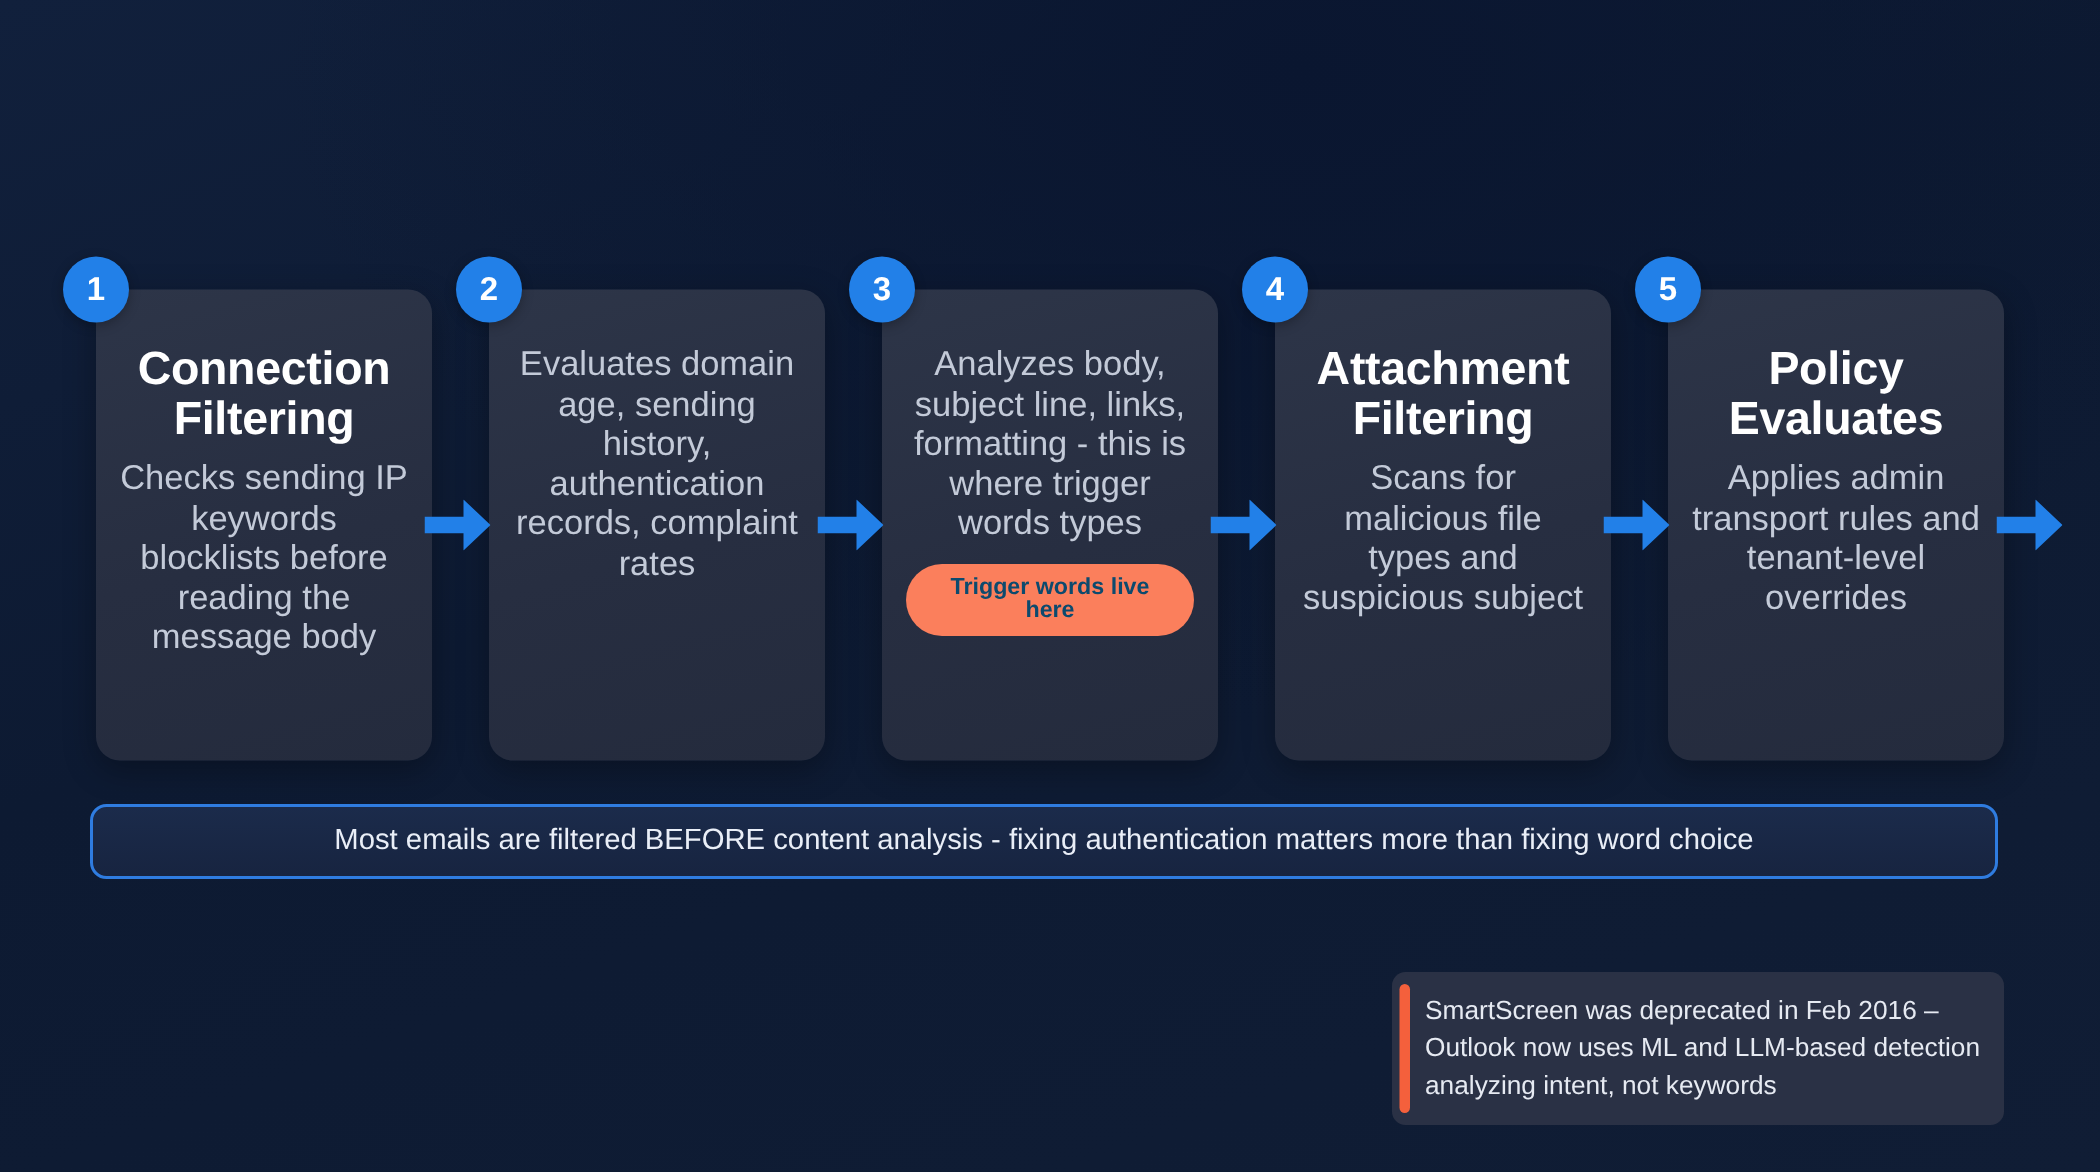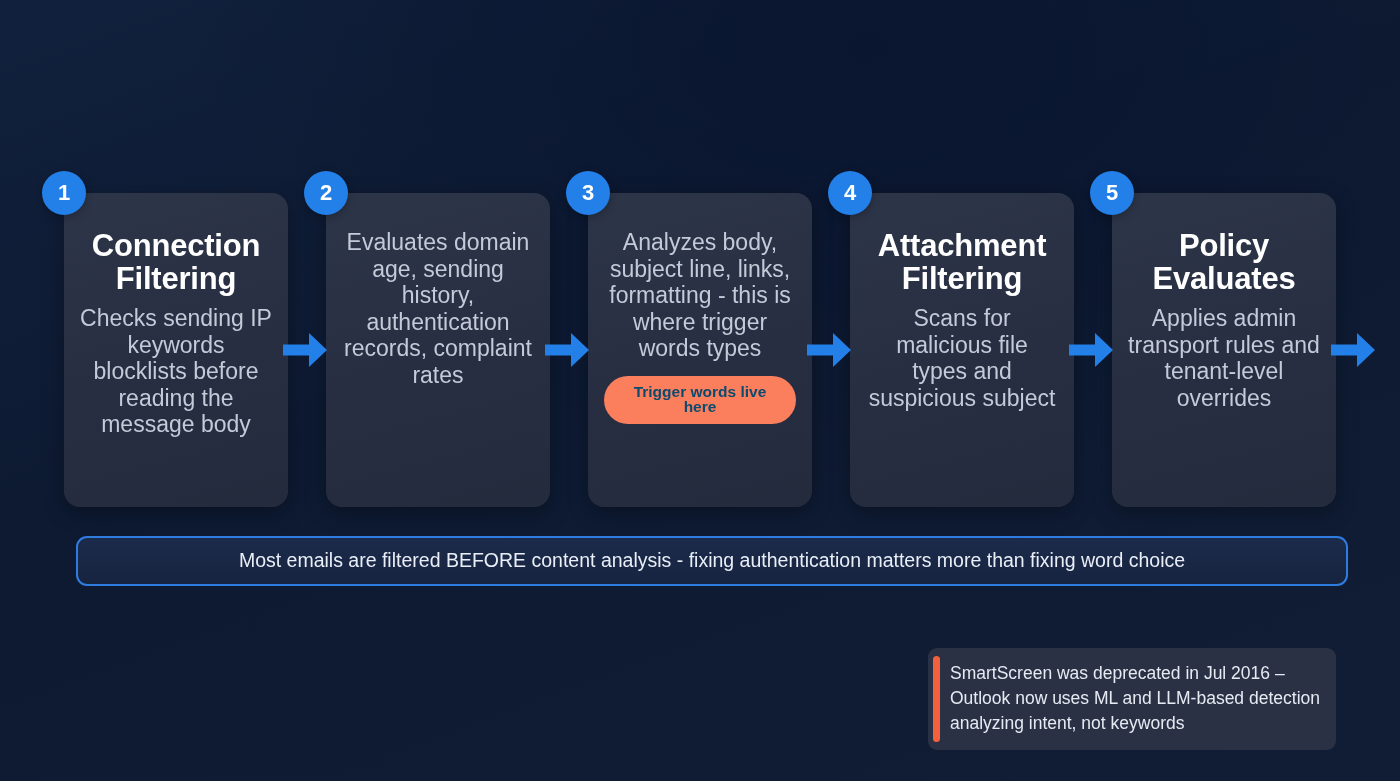--- a/index.html
+++ b/index.html
@@ -111,21 +111,21 @@
     top: 140px;
     width: 44px;
     height: 34px;
     z-index: 3;
   }
   .arrow svg { display: block; }
 
   
   #summary-banner {
     position: absolute;
-    left: 76px;
+    left: 60px;
     top: 536px;
     width: 1272px;
     height: 50px;
     box-sizing: border-box;
     border: 2px solid #2f7ce0;
     border-radius: 11px;
     background: linear-gradient(180deg, #1b2b4b 0%, #172440 100%);
     display: flex;
     align-items: center;
     justify-content: center;
@@ -242,16 +242,16 @@
     </div>
 
   </div>
 
   <div id="summary-banner">
     <span class="banner-text">Most emails are filtered BEFORE content analysis - fixing authentication matters more than fixing word choice</span>
   </div>
 
   <div id="footnote">
     <div class="accent-bar"></div>
-    <p class="footnote-text">SmartScreen was deprecated in Jul 2016 – Outlook now uses ML and LLM-based detection analyzing intent, not keywords</p>
+    <p class="footnote-text">SmartScreen was deprecated in Feb 2016 – Outlook now uses ML and LLM-based detection analyzing intent, not keywords</p>
   </div>
 
 </div>
 
 </body></html>

